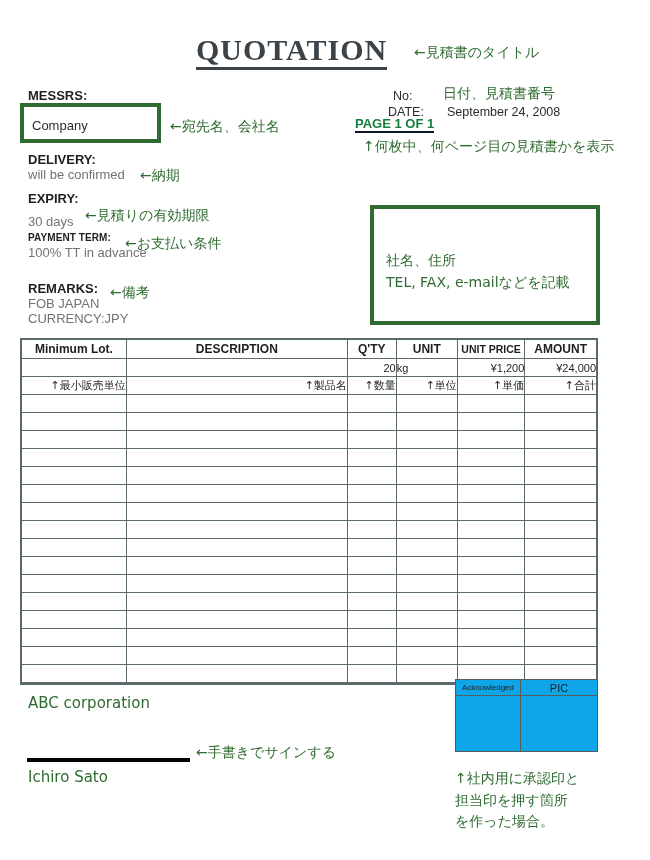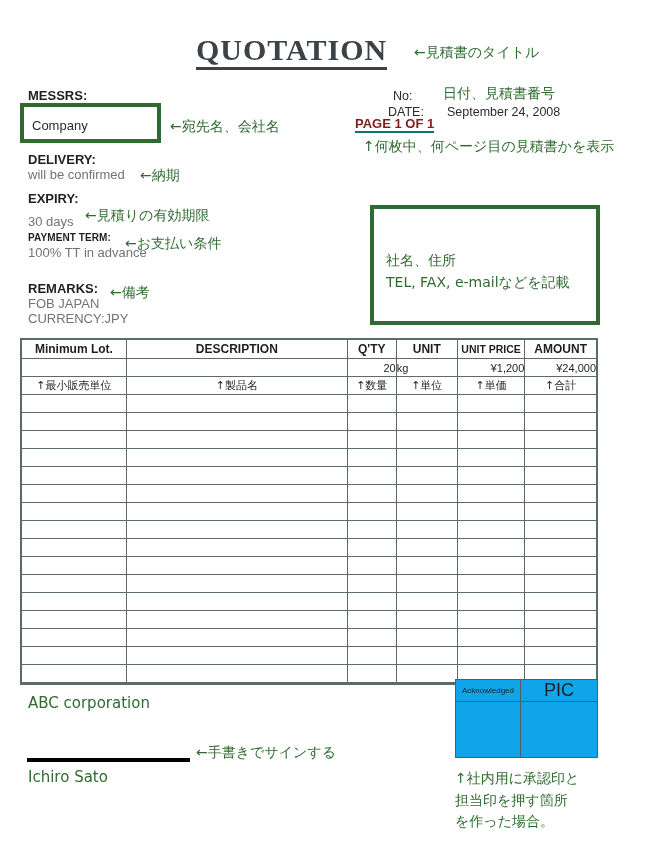--- a/index.html
+++ b/index.html
@@ -90,22 +90,22 @@
     font-size: 12.5px;
     color: #2b2b2b;
     white-space: nowrap;
   }
   #page-of {
     position: absolute;
     left: 355px;
     top: 117px;
     font-size: 13px;
     font-weight: bold;
-    color: #7f1d1d;
-    border-bottom: 2px solid #0f766e;
+    color: #15803d;
+    border-bottom: 2px solid #0f172a;
     padding-bottom: 0px;
     line-height: 1.1;
   }
 
   
   #company-box {
     position: absolute;
     left: 370px;
     top: 205px;
     width: 230px;
@@ -152,21 +152,21 @@
   }
   #items-table th.small-h { font-size: 10.5px; }
   #items-table tbody td { background: #fff; }
   td.num { text-align: right; padding-right: 3px; font-size: 11.5px; }
   td.unit-v { text-align: left; padding-left: 3px; font-size: 11.5px; }
   tr.ann-row td {
     height: 20px;
     color: #2f6b30;
     font-family: "DejaVu Sans", "Liberation Sans", sans-serif;
     font-size: 13px;
-    text-align: center;
+    text-align: right;
     white-space: nowrap;
     overflow: visible;
   }
   #items-table .outer-l { border-left: 2px solid #5b6a6a; }
   #items-table .outer-r { border-right: 2px solid #5b6a6a; }
   #items-table tbody tr:last-child td { border-bottom: 3px solid #5b6a6a; }
   #items-table thead tr th { border-top: 2px solid #5b6a6a; }
 
   
   #abc-corp {
@@ -211,21 +211,21 @@
     padding: 0;
     background: #0ea5e9;
   }
   #ack-table th {
     height: 15px;
     font-weight: normal;
     text-align: center;
     color: #1f1f1f;
   }
   #ack-table th.ack { font-size: 8px; }
-  #ack-table th.pic { font-size: 18px; }
+  #ack-table th.pic { font-size: 11px; }
   #ack-table td { height: 55px; }
 
   #ack-note {
     position: absolute;
     left: 455px;
     top: 768px;
     color: #2f6b30;
     font-family: "DejaVu Sans", "Liberation Sans", sans-serif;
     font-size: 14px;
     line-height: 1.55;

